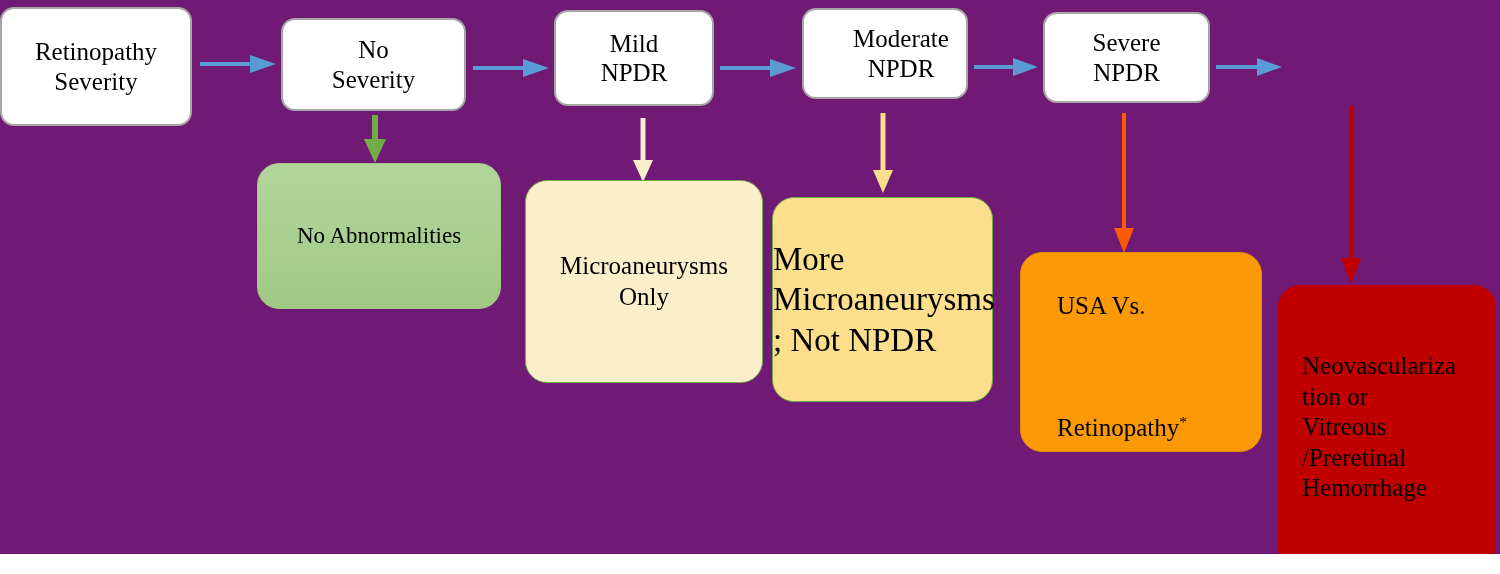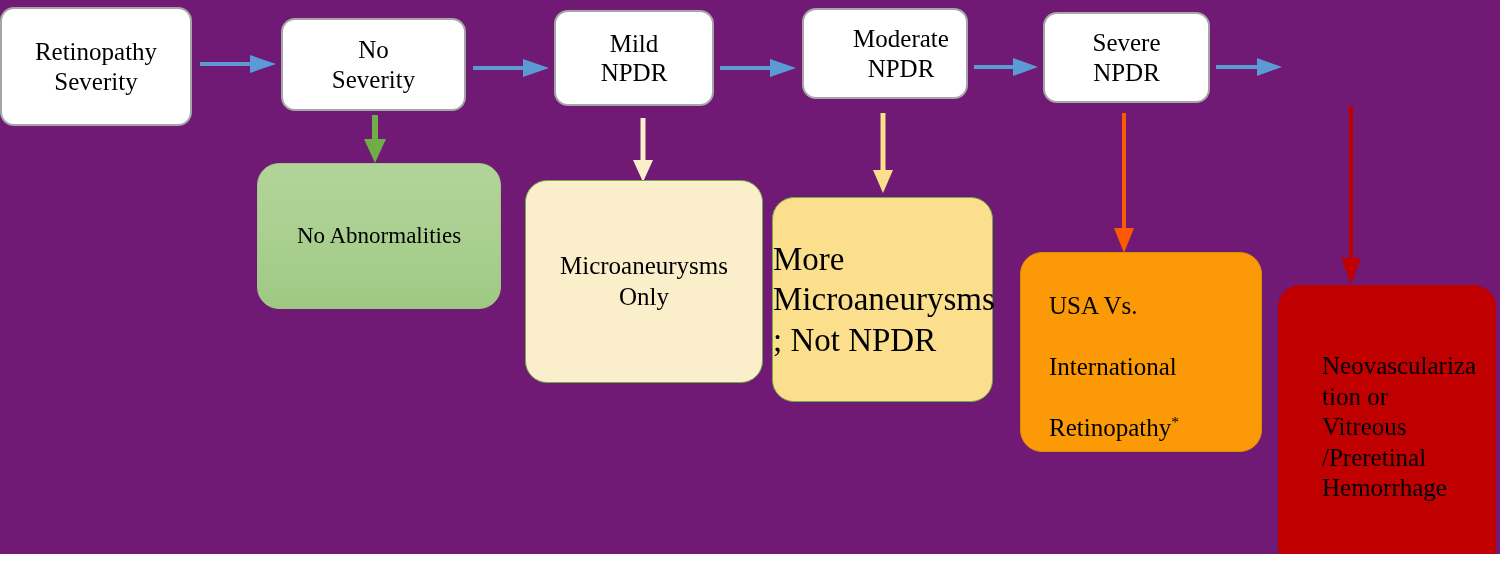--- a/index.html
+++ b/index.html
@@ -58,27 +58,27 @@
   }
   .box-yellow {
     background: #fbdf8c;
     border: 1.5px solid #70ad47;
     font-size: 33px;
   }
   .box-orange {
     background: #fb9a06;
     border: 1.5px solid #e08a0a;
     font-size: 25px;
-    padding-left: 28px;
+    padding-left: 36px;
   }
   .box-red {
     background: #c00000;
     border: none;
     font-size: 25px;
-    padding-left: 44px;
+    padding-left: 24px;
   }
 
   .sup {
     font-size: 0.62em;
     vertical-align: super;
     line-height: 0;
   }
 
   
   .arrow { position: absolute; }
@@ -180,21 +180,21 @@
   <div class="find-box box-cream center" style="left:525px; top:180px; width:238px; height:203px;">Microaneurysms
 Only</div>
 
   <div class="find-box box-yellow left" style="left:772px; top:197px; width:221px; height:205px;">More
 Microaneurysms
 ; Not NPDR</div>
 
   <div class="find-box box-orange left" style="left:1020px; top:252px; width:242px; height:200px;">
     <span>
       <span>USA Vs.</span><br>
-      <span>International</span><br>
+      <br>
       <span>Retinopathy</span><span class="sup">*</span>
     </span>
   </div>
 
   <div class="find-box box-red left" style="left:1278px; top:285px; width:218px; height:285px;">Neovasculariza
 tion or
 Vitreous
 /Preretinal
 Hemorrhage</div>
 

